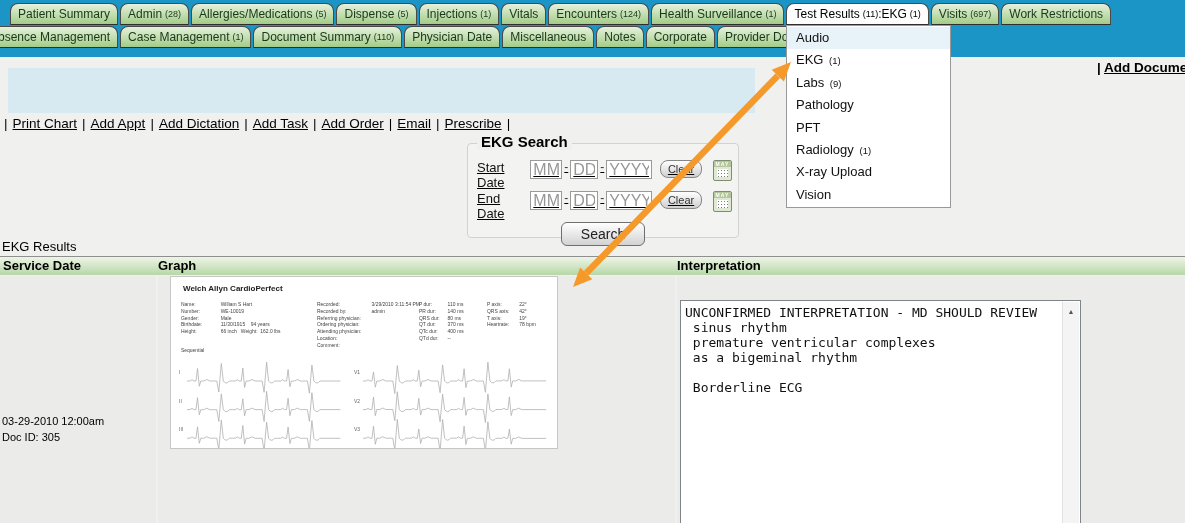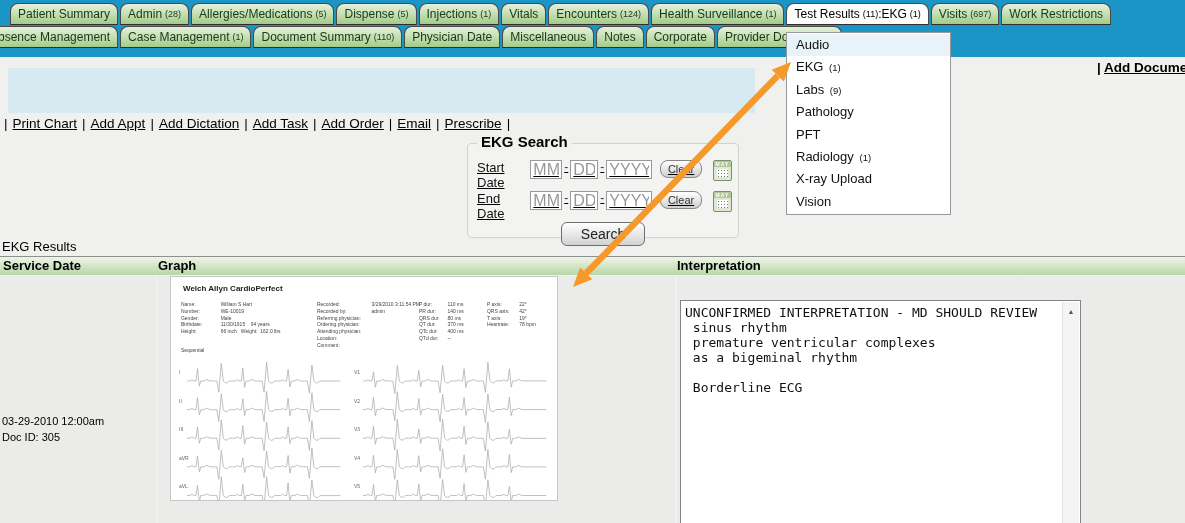--- a/index.html
+++ b/index.html
@@ -12,21 +12,21 @@
   .row1{padding:2px 12px 0 10px;height:23px;}
   .row2{height:23px;}
   .tab{display:inline-flex;align-items:center;height:22px;box-sizing:border-box;padding:0 7px;margin-right:2px;
        background:linear-gradient(#e6f1dc,#a3cc88);border:1px solid #4a4a4a;border-bottom-color:#2f2f2f;
        border-radius:8px 8px 0 0;font-size:12px;color:#17391a;white-space:nowrap;cursor:pointer;}
   .row2 .tab:first-child{margin-left:-18px;}
   .tab.active{background:#fdfdfd;color:#000;}
   .cnt{font-size:9px;margin-left:3px;}
 
   
-  .dropdown{position:absolute;top:32px;left:808px;width:163px;background:#fff;border:1px solid #999;z-index:30;padding:1px 0;}
+  .dropdown{position:absolute;top:25px;left:808px;width:163px;background:#fff;border:1px solid #999;z-index:30;padding:1px 0;}
   .dd-item{height:22.4px;line-height:22.4px;padding-left:9px;font-size:13px;color:#111;cursor:pointer;white-space:nowrap;}
   .dd-item.hl{background:#e8f2f9;}
   .dd-item .cnt{font-size:9.5px;}
 
   
   .add-doc{position:absolute;left:1097px;top:60px;font-size:13.5px;font-weight:bold;color:#000;white-space:nowrap;}
   .add-doc a{color:#000;text-decoration:underline;cursor:pointer;}
   .banner{position:absolute;left:8px;top:68px;width:747px;height:45px;background:#d7eaf2;}
   .action-links{position:absolute;left:2px;top:116px;font-size:13.5px;color:#000;white-space:nowrap;}
   .action-links a{color:#000;text-decoration:underline;cursor:pointer;margin:0 3px;}
@@ -64,21 +64,21 @@
   .cell.it{left:677px;width:508px;}
   .svc-date{position:absolute;left:2px;top:413px;font-size:11px;color:#000;line-height:16px;}
 
   
   .interp{position:absolute;left:680px;top:300px;width:401px;height:240px;background:#fff;border:1px solid #7f8489;box-sizing:border-box;}
   .interp pre{margin:0;padding:4px 22px 4px 4px;font-family:"DejaVu Sans Mono","Liberation Mono",monospace;font-size:13px;line-height:15px;color:#111;white-space:pre;}
   .vscroll{position:absolute;top:1px;right:1px;bottom:1px;width:16px;background:#f4f4f4;border-left:1px solid #e2e2e2;text-align:center;}
   .vscroll .up{display:block;margin-top:6px;font-size:7px;color:#555;line-height:7px;}
 
   
-  .thumb{position:absolute;left:170px;top:276px;width:388px;height:225px;background:#fff;border:1px solid #c6c6c6;box-sizing:border-box;overflow:hidden;cursor:pointer;}
+  .thumb{position:absolute;left:170px;top:276px;width:388px;height:173px;background:#fff;border:1px solid #c6c6c6;box-sizing:border-box;overflow:hidden;cursor:pointer;}
   .rpt-title{position:absolute;left:12px;top:7px;font-size:8px;font-weight:bold;color:#222;white-space:nowrap;}
   .tiny{position:absolute;font-size:8px;line-height:11px;color:#444;transform:scale(0.62);transform-origin:0 0;white-space:pre;}
   .tiny .lbl{display:inline-block;}
   .b1{left:10px;top:24px;width:200px;} .b1 .lbl{width:64px;}
   .b2{left:146px;top:24px;width:200px;} .b2 .lbl{width:88px;}
   .b3{left:248px;top:24px;width:110px;} .b3 .lbl{width:46px;}
   .b4{left:316px;top:24px;width:110px;} .b4 .lbl{width:52px;}
   .seq{left:10px;top:70px;}
   .traces{position:absolute;left:2px;top:84px;}
   .traces path{fill:none;stroke:#b0b0b0;stroke-width:0.8;}

